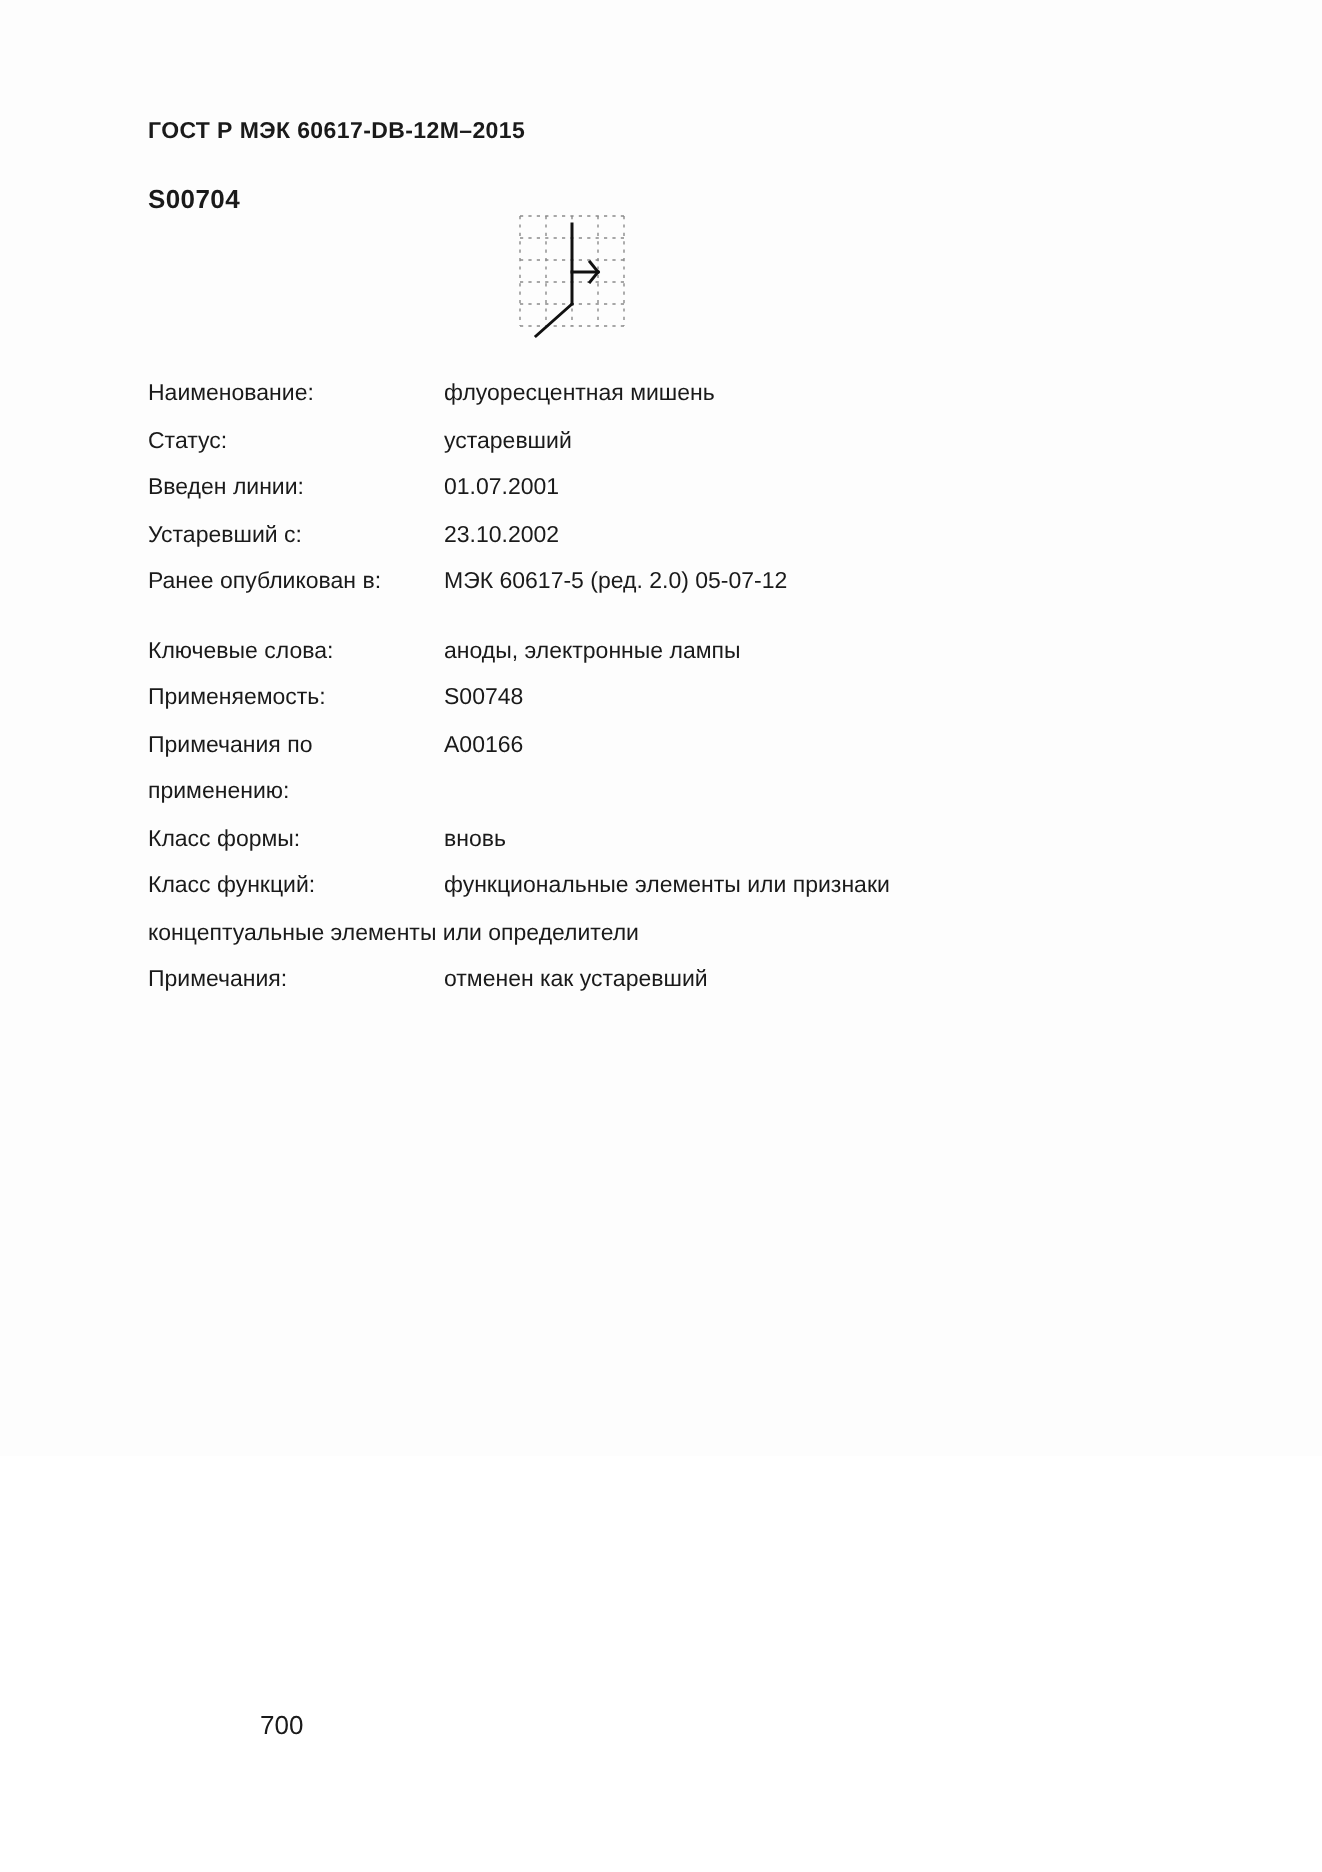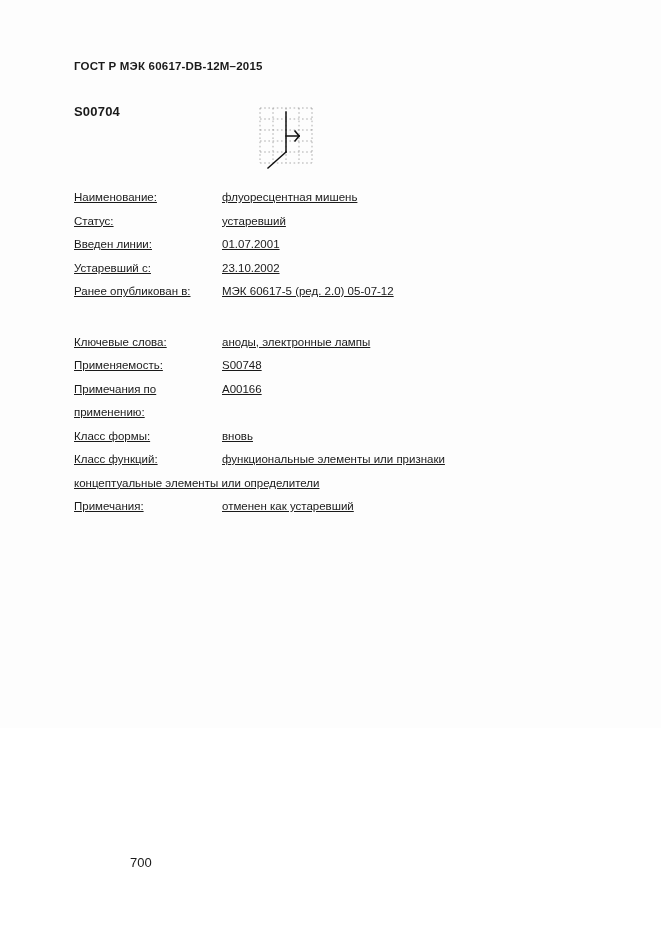--- a/index.html
+++ b/index.html
@@ -28,46 +28,45 @@
     left: 74px;
     top: 60px;
     font-size: 11.5px;
     font-weight: bold;
     letter-spacing: 0.2px;
     white-space: nowrap;
   }
   .symbol-code {
     position: absolute;
     left: 74px;
-    top: 104px;
+    top: 92px;
     font-size: 13px;
     font-weight: bold;
     letter-spacing: 0.2px;
   }
   .symbol-figure {
     position: absolute;
     left: 258px;
     top: 106px;
     width: 56px;
     height: 68px;
   }
   .table {
     position: absolute;
     left: 74px;
     top: 186px;
     width: 520px;
-    text-decoration: underline;
   }
   .row {
     display: flex;
     align-items: flex-start;
     min-height: 23.5px;
   }
   .row.gap {
-    margin-top: 27px;
+    margin-top: 11px;
   }
   .label {
     width: 148px;
     flex: 0 0 148px;
     font-size: 11.5px;
     line-height: 23.5px;
     color: #1a1a1a;
   }
   .value {
     flex: 1 1 auto;

